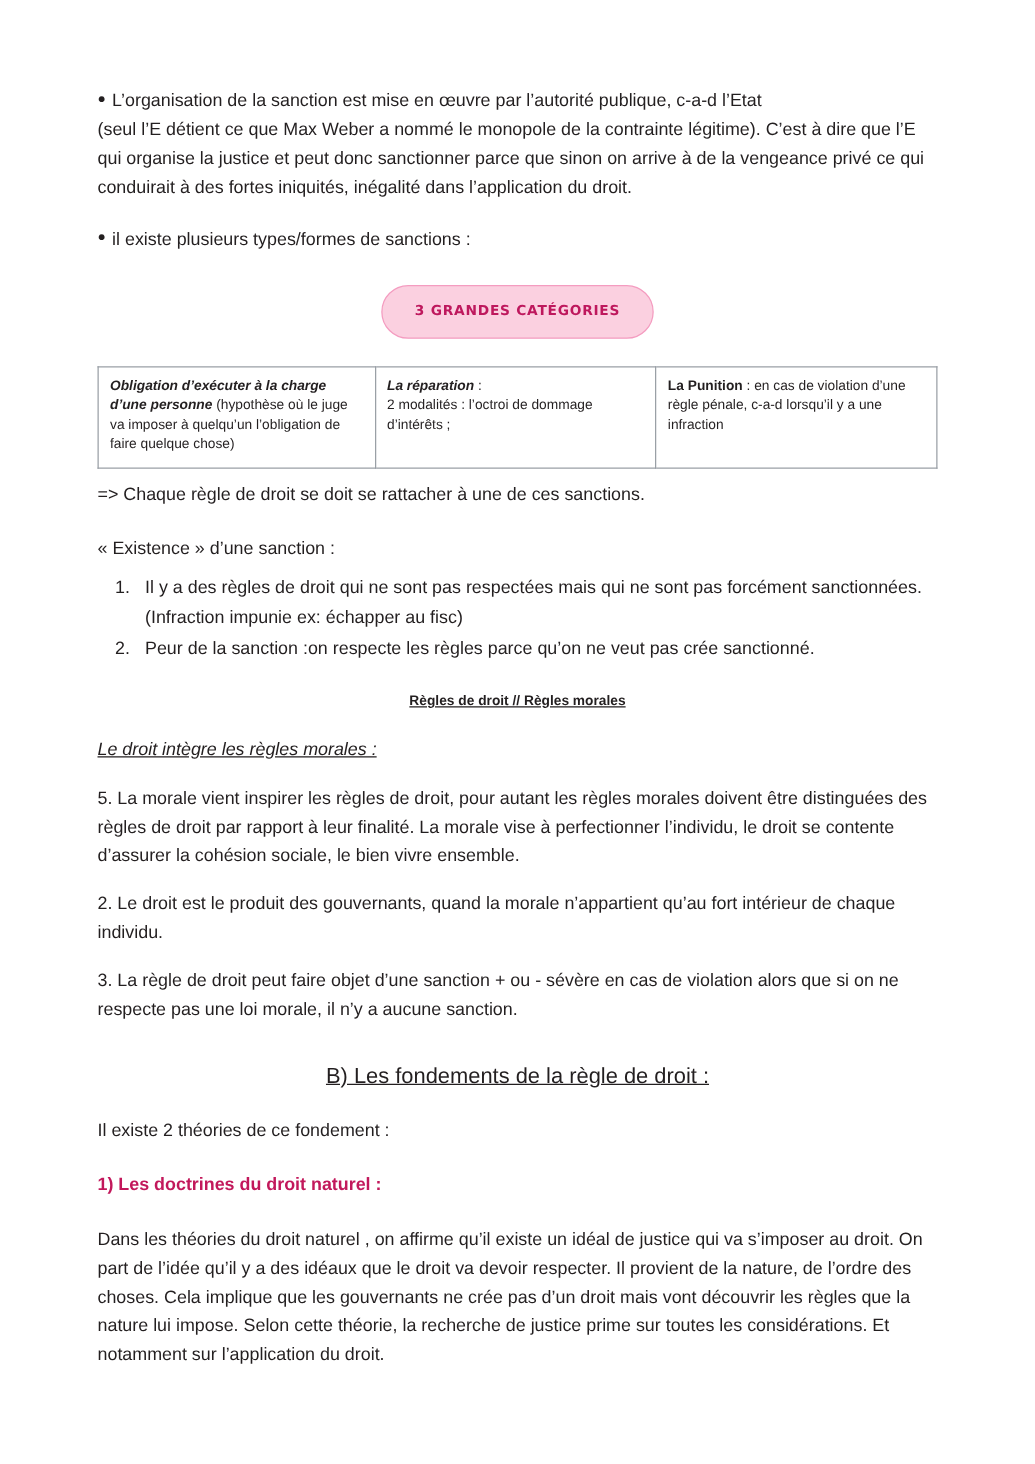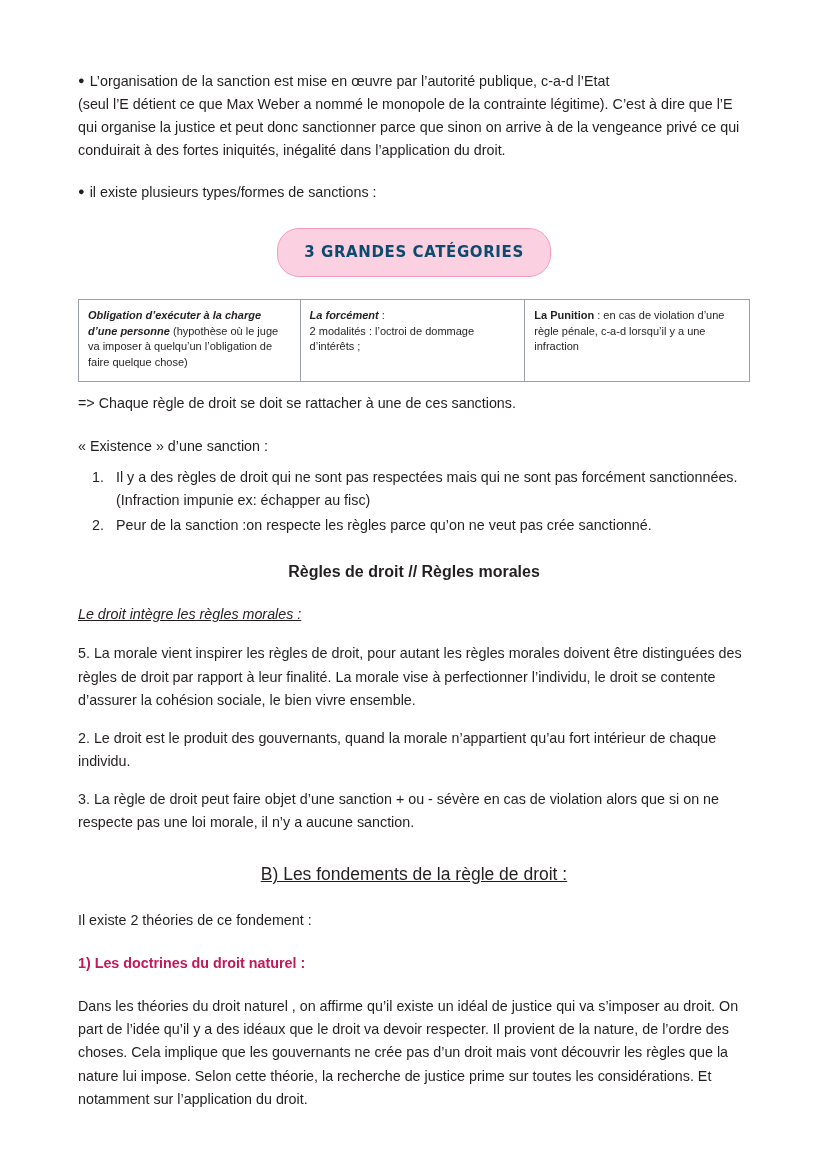--- a/index.html
+++ b/index.html
@@ -57,23 +57,23 @@
     text-align: center;
     margin-top: 24px;
     margin-bottom: 22px;
   }
   .badge {
     display: inline-block;
     background: #fbd0e0;
     border: 1.5px solid #f49cc0;
     border-radius: 22px;
     padding: 11px 26px 12px 26px;
-    color: #0c4a6e;
-    font-weight: bold;
-    font-size: 15px;
+    color: #be185d;
+    font-weight: bold;
+    font-size: 11px;
     letter-spacing: 0.6px;
     font-family: "DejaVu Sans", sans-serif;
   }
 
   
   table.cats {
     border-collapse: collapse;
     width: 672px;
     table-layout: fixed;
     margin-bottom: 6px;
@@ -102,23 +102,24 @@
     padding-left: 30px;
   }
   ol.numlist li {
     margin-bottom: 2px;
     padding-left: 8px;
   }
 
   .center-head {
     text-align: center;
     font-weight: bold;
+    text-decoration: underline;
     margin-top: 22px;
     margin-bottom: 18px;
-    font-size: 16px;
+    font-size: 11px;
   }
 
   .italic-underline {
     font-style: italic;
     text-decoration: underline;
     margin-bottom: 16px;
   }
 
   .blk {
     margin-bottom: 15px;
@@ -164,21 +165,21 @@
       <span class="badge">3 GRANDES CATÉGORIES</span>
     </div>
 
     <table class="cats">
       <tbody>
           <tr>
         <td style="width:33%">
           <span class="cell-title-bi">Obligation d’exécuter à la charge d’une personne</span><span> (hypothèse où le juge va imposer à quelqu’un l’obligation de faire quelque chose)</span>
         </td>
         <td style="width:33.5%">
-          <span class="cell-title-bi">La forcément</span><span style="white-space:pre-line"> :
+          <span class="cell-title-bi">La réparation</span><span style="white-space:pre-line"> :
 2 modalités : l’octroi de dommage d’intérêts ;</span>
         </td>
         <td style="width:33.5%">
           <span class="cell-title-b">La Punition</span><span> : en cas de violation d’une règle pénale, c-a-d lorsqu’il y a une infraction</span>
         </td>
       </tr>
     </tbody>
       </table>
 
     <div class="para after-table">=&gt; Chaque règle de droit se doit se rattacher à une de ces sanctions.</div>

